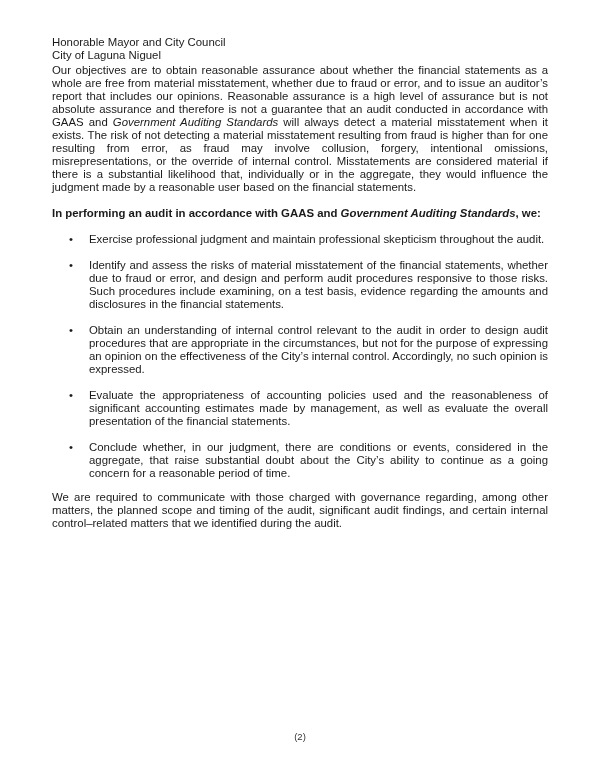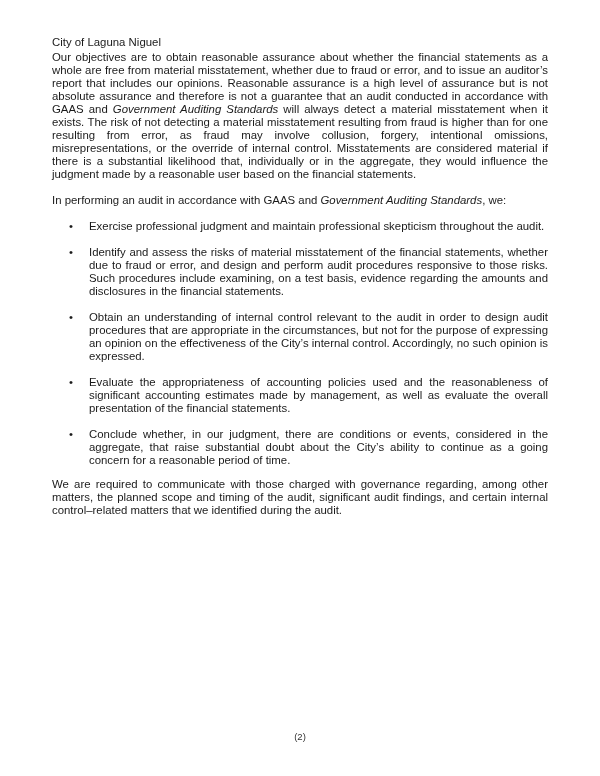--- a/index.html
+++ b/index.html
@@ -37,20 +37,21 @@
     }
     p {
       margin: 0;
       text-align: justify;
     }
     .para-1 {
       margin-top: 2px;
     }
     .para-2 {
       margin-top: 13px;
+      font-weight: bold;
     }
     ul.bullets {
       list-style: none;
       margin: 13px 0 0 0;
       padding: 0;
     }
     ul.bullets li {
       position: relative;
       padding-left: 37px;
       margin-bottom: 13px;
@@ -73,20 +74,21 @@
       text-align: center;
       font-size: 9.5px;
       color: #333;
     }
   </style>
 </head>
 <body>
 
 <div class="page">
   <div class="addressee">
+    <div>Honorable Mayor and City Council</div>
     <div>City of Laguna Niguel</div>
   </div>
 
 
   <p class="para-1"><span>Our objectives are to obtain reasonable assurance about whether the financial statements as a whole are free from material misstatement, whether due to fraud or error, and to issue an auditor’s report that includes our opinions. Reasonable assurance is a high level of assurance but is not absolute assurance and therefore is not a guarantee that an audit conducted in accordance with GAAS and </span><em>Government Auditing Standards</em><span> will always detect a material misstatement when it exists. The risk of not detecting a material misstatement resulting from fraud is higher than for one resulting from error, as fraud may involve collusion, forgery, intentional omissions, misrepresentations, or the override of internal control. Misstatements are considered material if there is a substantial likelihood that, individually or in the aggregate, they would influence the judgment made by a reasonable user based on the financial statements.</span></p>
 
   <p class="para-2"><span>In performing an audit in accordance with GAAS and </span><em>Government Auditing Standards</em><span>, we:</span></p>
 
   <ul class="bullets">
     <li>

